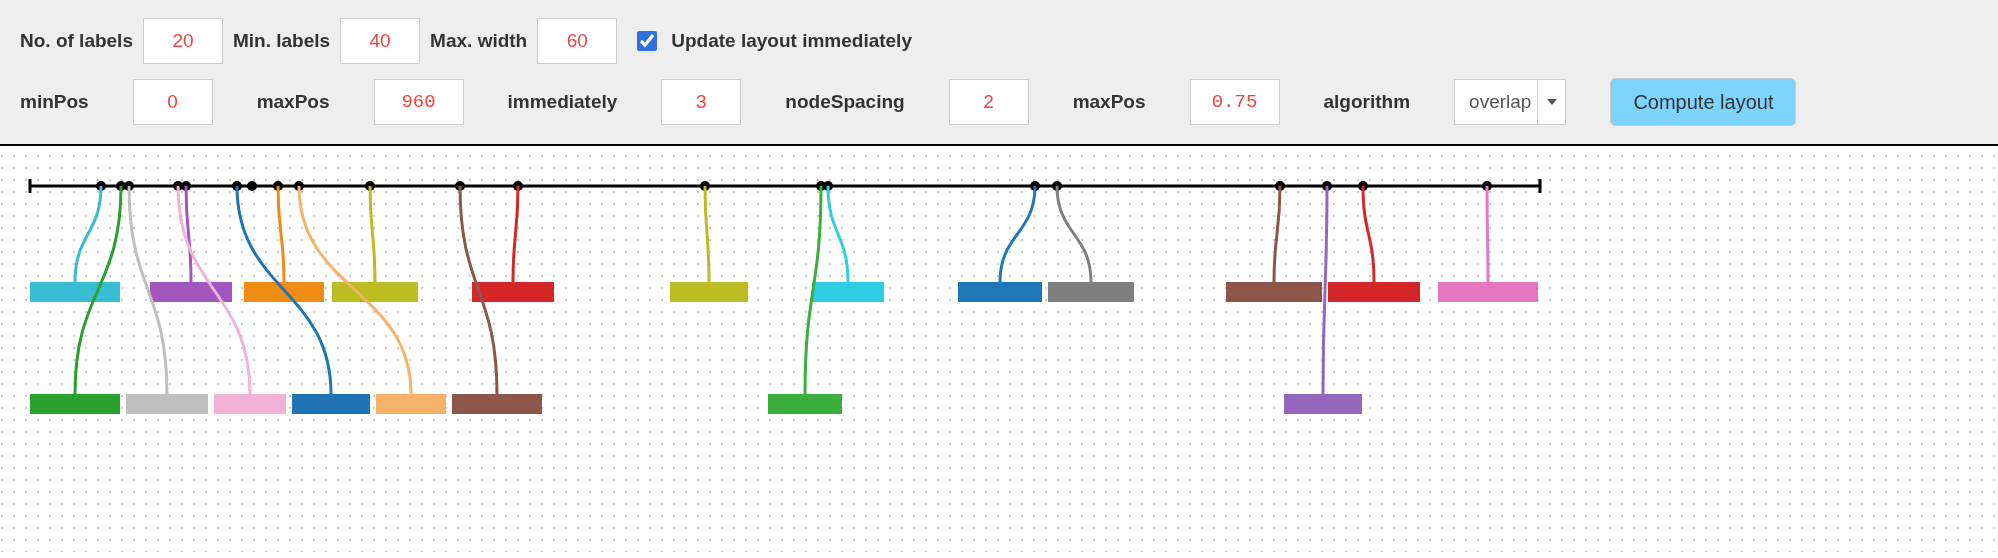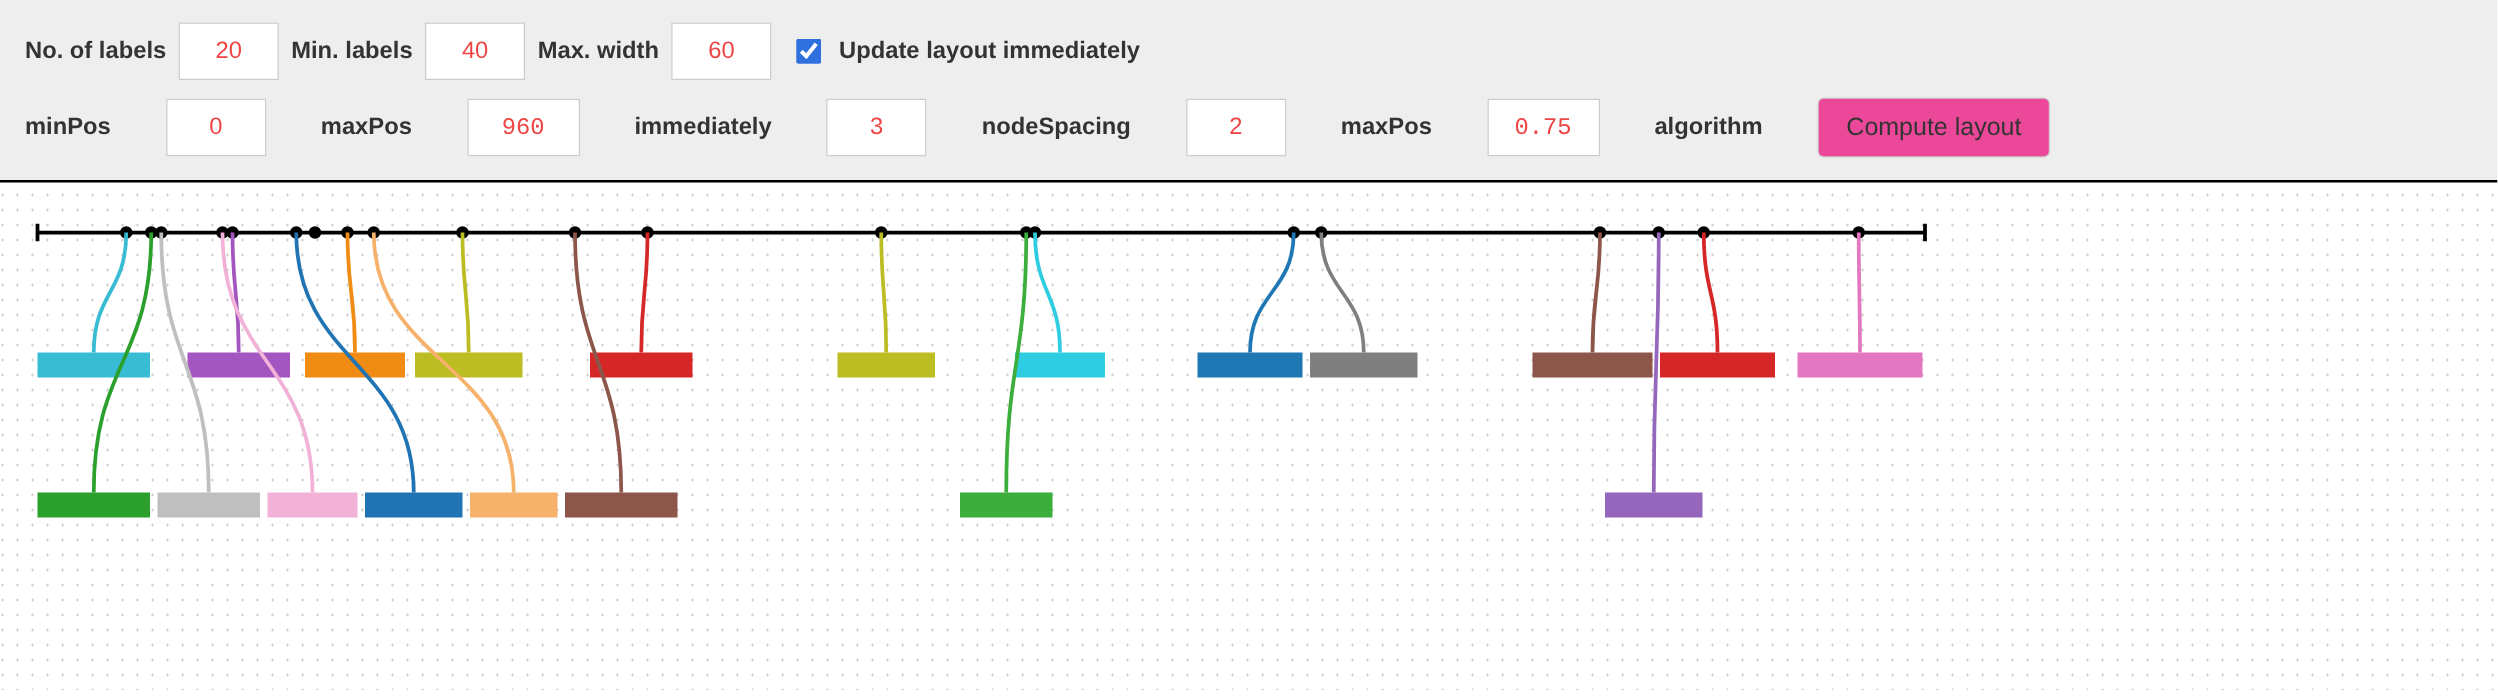--- a/index.html
+++ b/index.html
@@ -16,21 +16,21 @@
   .toolbar input[type=text] {
     width: 80px; height: 46px; text-align: center;
     border: 1px solid #ccc; background: #fff; font-size: 19px; color: #ef4444;
   }
   .toolbar input.wide { width: 90px; font-family: Liberation Mono, monospace; }
   .btn {
     height: 48px; padding: 0 22px; border-radius: 5px; font-size: 20px;
     border: 1px solid transparent; cursor: pointer; white-space: nowrap;
   }
   .btn-primary { background: #337ab7; color: #fff; border-color: #2e6da4; }
-  .btn-default { background: #ec4899; color: #333; border-color: #ccc; }
+  .btn-default { background: #7dd3fc; color: #333; border-color: #ccc; }
   .select-wrap {
     position: relative; display: inline-flex; align-items: center;
     background: #fff; border: 1px solid #ccc; height: 46px;
     padding: 0 34px 0 14px; color: #555; font-size: 19px;
   }
   .select-wrap .caret {
     position: absolute; right: 0; top: 0; bottom: 0; width: 28px;
     border-left: 1px solid #ccc; display: flex; align-items: center; justify-content: center;
   }
   .select-wrap .caret svg { width: 10px; height: 6px; }
@@ -71,20 +71,28 @@
     <input type="text" value="0" style="">
     <label>maxPos</label>
     <input type="text" class="wide" value="960" style="">
     <label>immediately</label>
     <input type="text" value="3" style="">
     <label>nodeSpacing</label>
     <input type="text" value="2" style="">
     <label>maxPos</label>
     <input type="text" class="wide" value="0.75" style="">
     <label>algorithm</label>
+    <div class="select-wrap">
+      <span>overlap</span>
+      <span class="caret">
+        <svg viewBox="0 0 10 6">
+              <path d="M0 0 L5 6 L10 0 Z" fill="#555"></path>
+            </svg>
+      </span>
+    </div>
     <button class="btn btn-default">Compute layout</button>
   </div>
 </div>
 
 <div class="canvas-area">
   <svg class="viz" id="viz" width="1998" height="406">
         <line class="axis-line" x1="30" y1="40" x2="1540" y2="40"></line>
         <line class="axis-line" x1="30" y1="33" x2="30" y2="47"></line>
         <line class="axis-line" x1="1540" y1="33" x2="1540" y2="47"></line>
         <circle class="anchor-dot" cx="101" cy="40" r="5"></circle>

